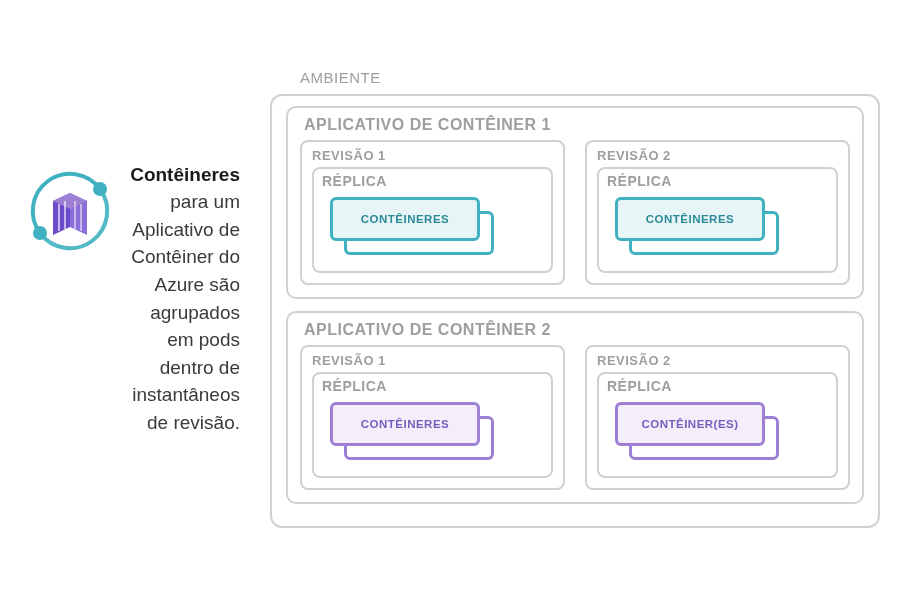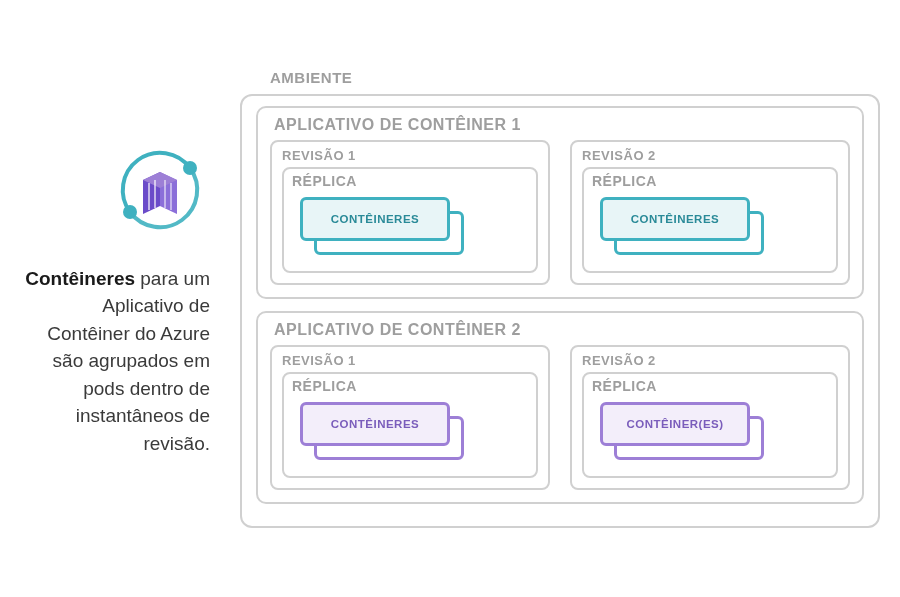--- a/index.html
+++ b/index.html
@@ -14,25 +14,24 @@
       height: 597px;
       overflow: hidden;
       position: relative;
     }
     .layout {
       display: flex;
       height: 100%;
       align-items: center;
     }
     .left-panel {
-      width: 240px;
+      width: 270px;
       padding: 20px 30px 20px 20px;
       display: flex;
-      flex-direction: column;
-      align-items: center;
+      align-items: flex-start;
       text-align: right;
     }
     .icon-container {
       margin-bottom: 25px;
       display: flex;
       justify-content: flex-end;
       width: 100%;
     }
     .caption {
       font-size: 19px;
@@ -43,21 +42,21 @@
     .caption strong {
       font-weight: 600;
       color: #1a1a1a;
     }
     .right-panel {
       flex: 1;
       padding: 10px 20px 10px 0;
     }
     .env-label {
       font-size: 15px;
-      font-weight: 700;
+      font-weight: 400;
       color: #9e9e9e;
       letter-spacing: 0.5px;
       margin-left: 30px;
       margin-bottom: 8px;
     }
     .environment-box {
       border: 2px solid #d0d0d0;
       border-radius: 12px;
       padding: 10px 14px 14px 14px;
       background: #fff;

